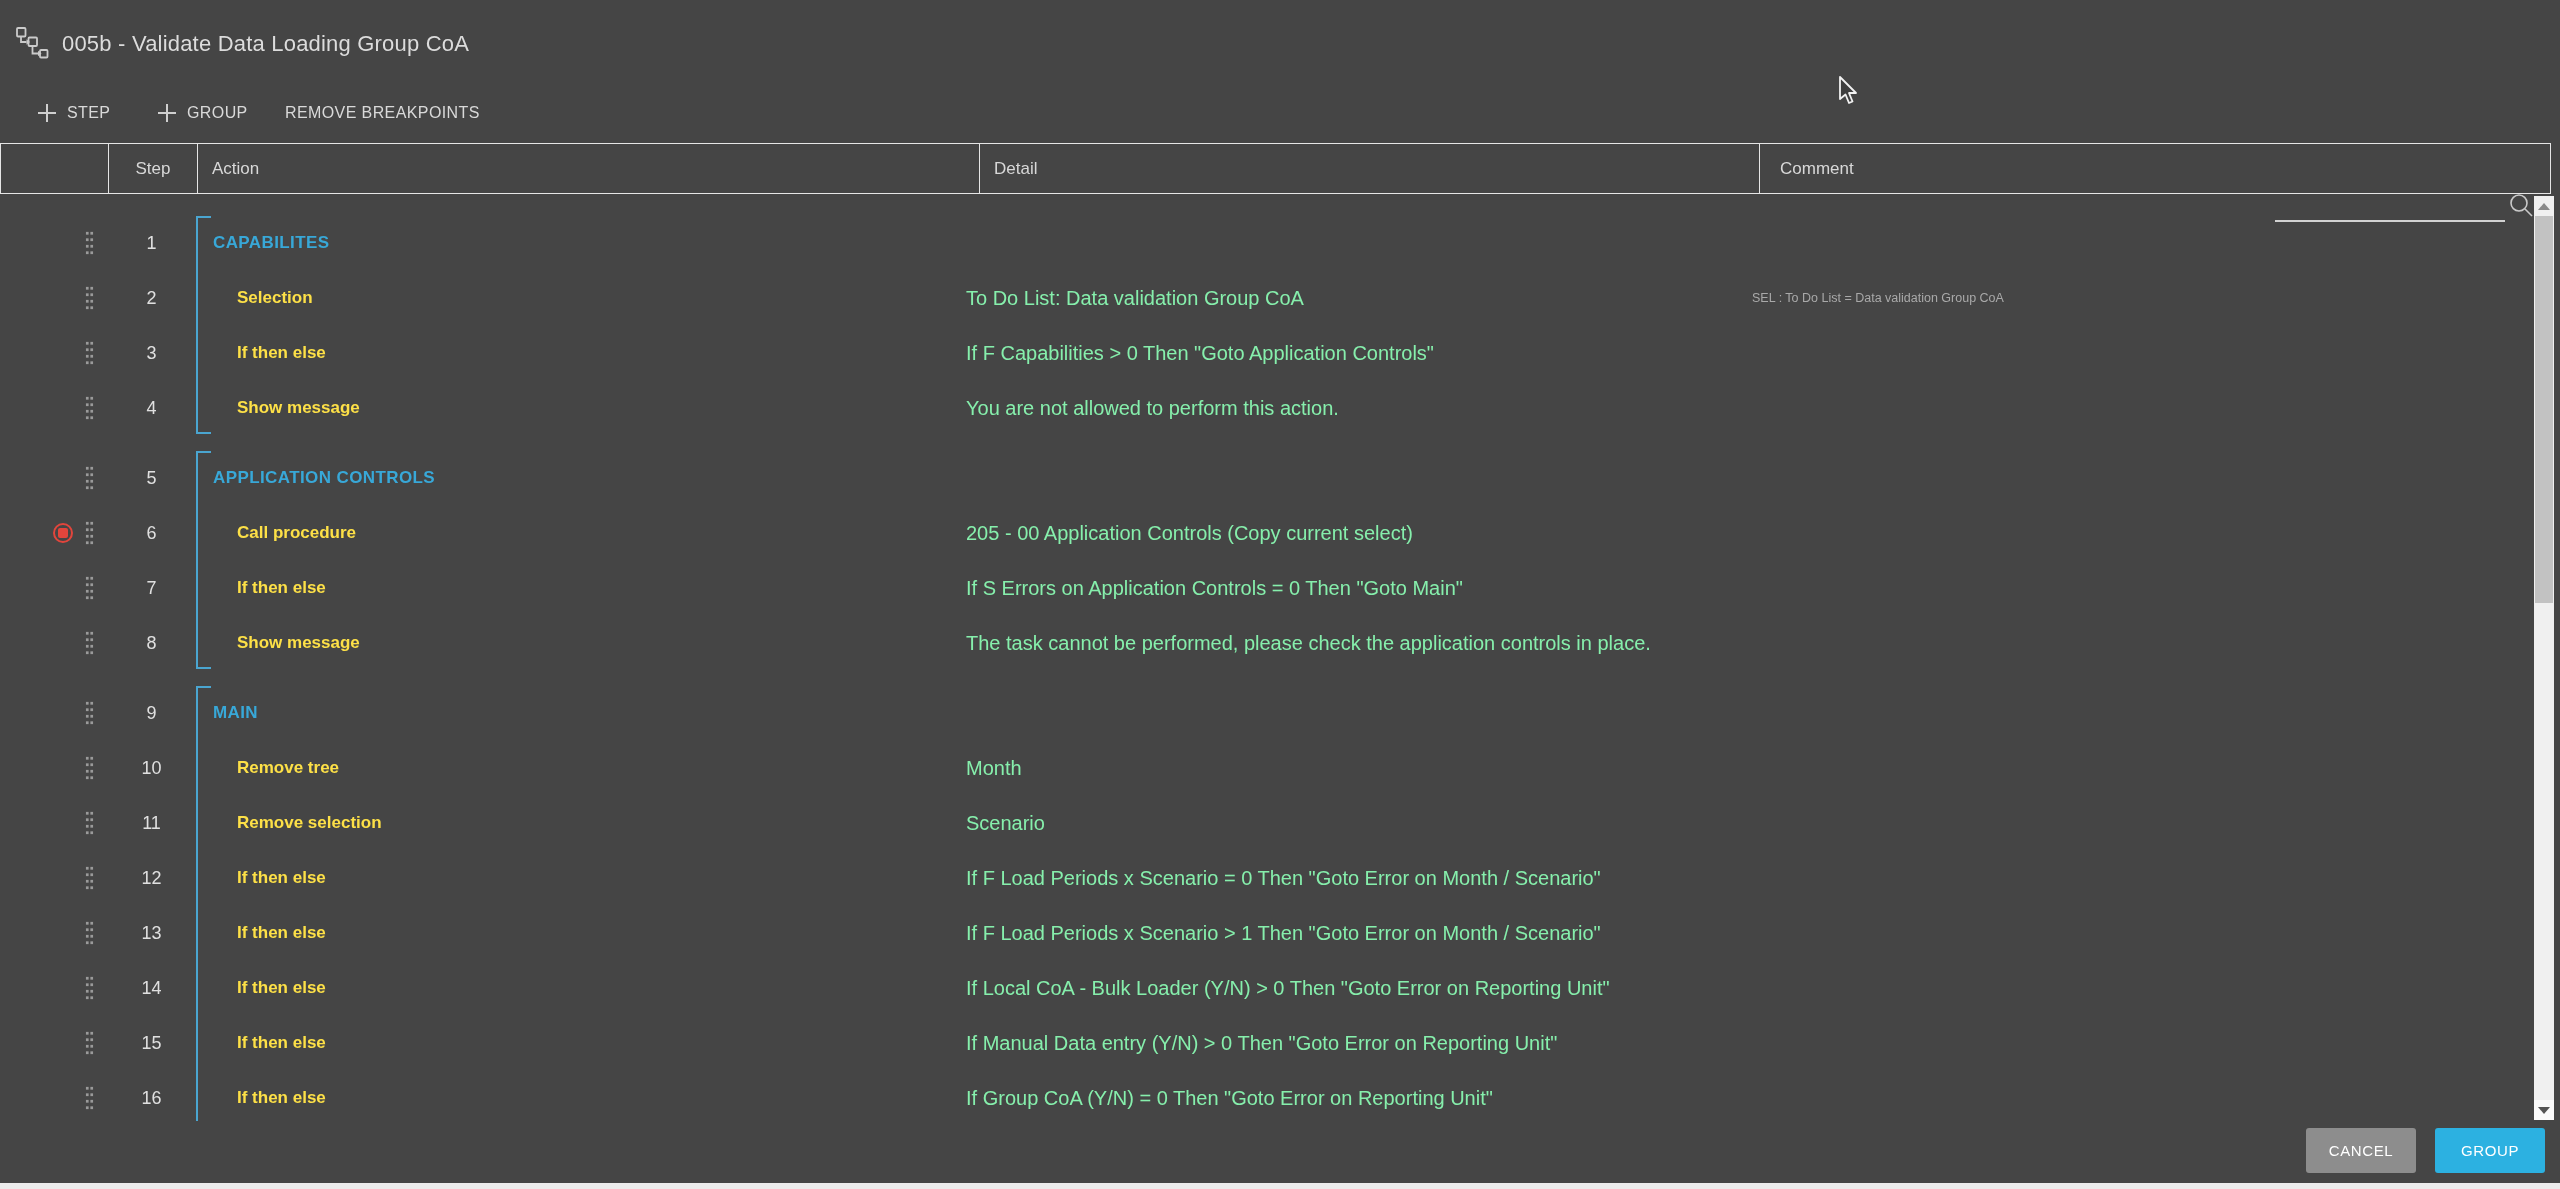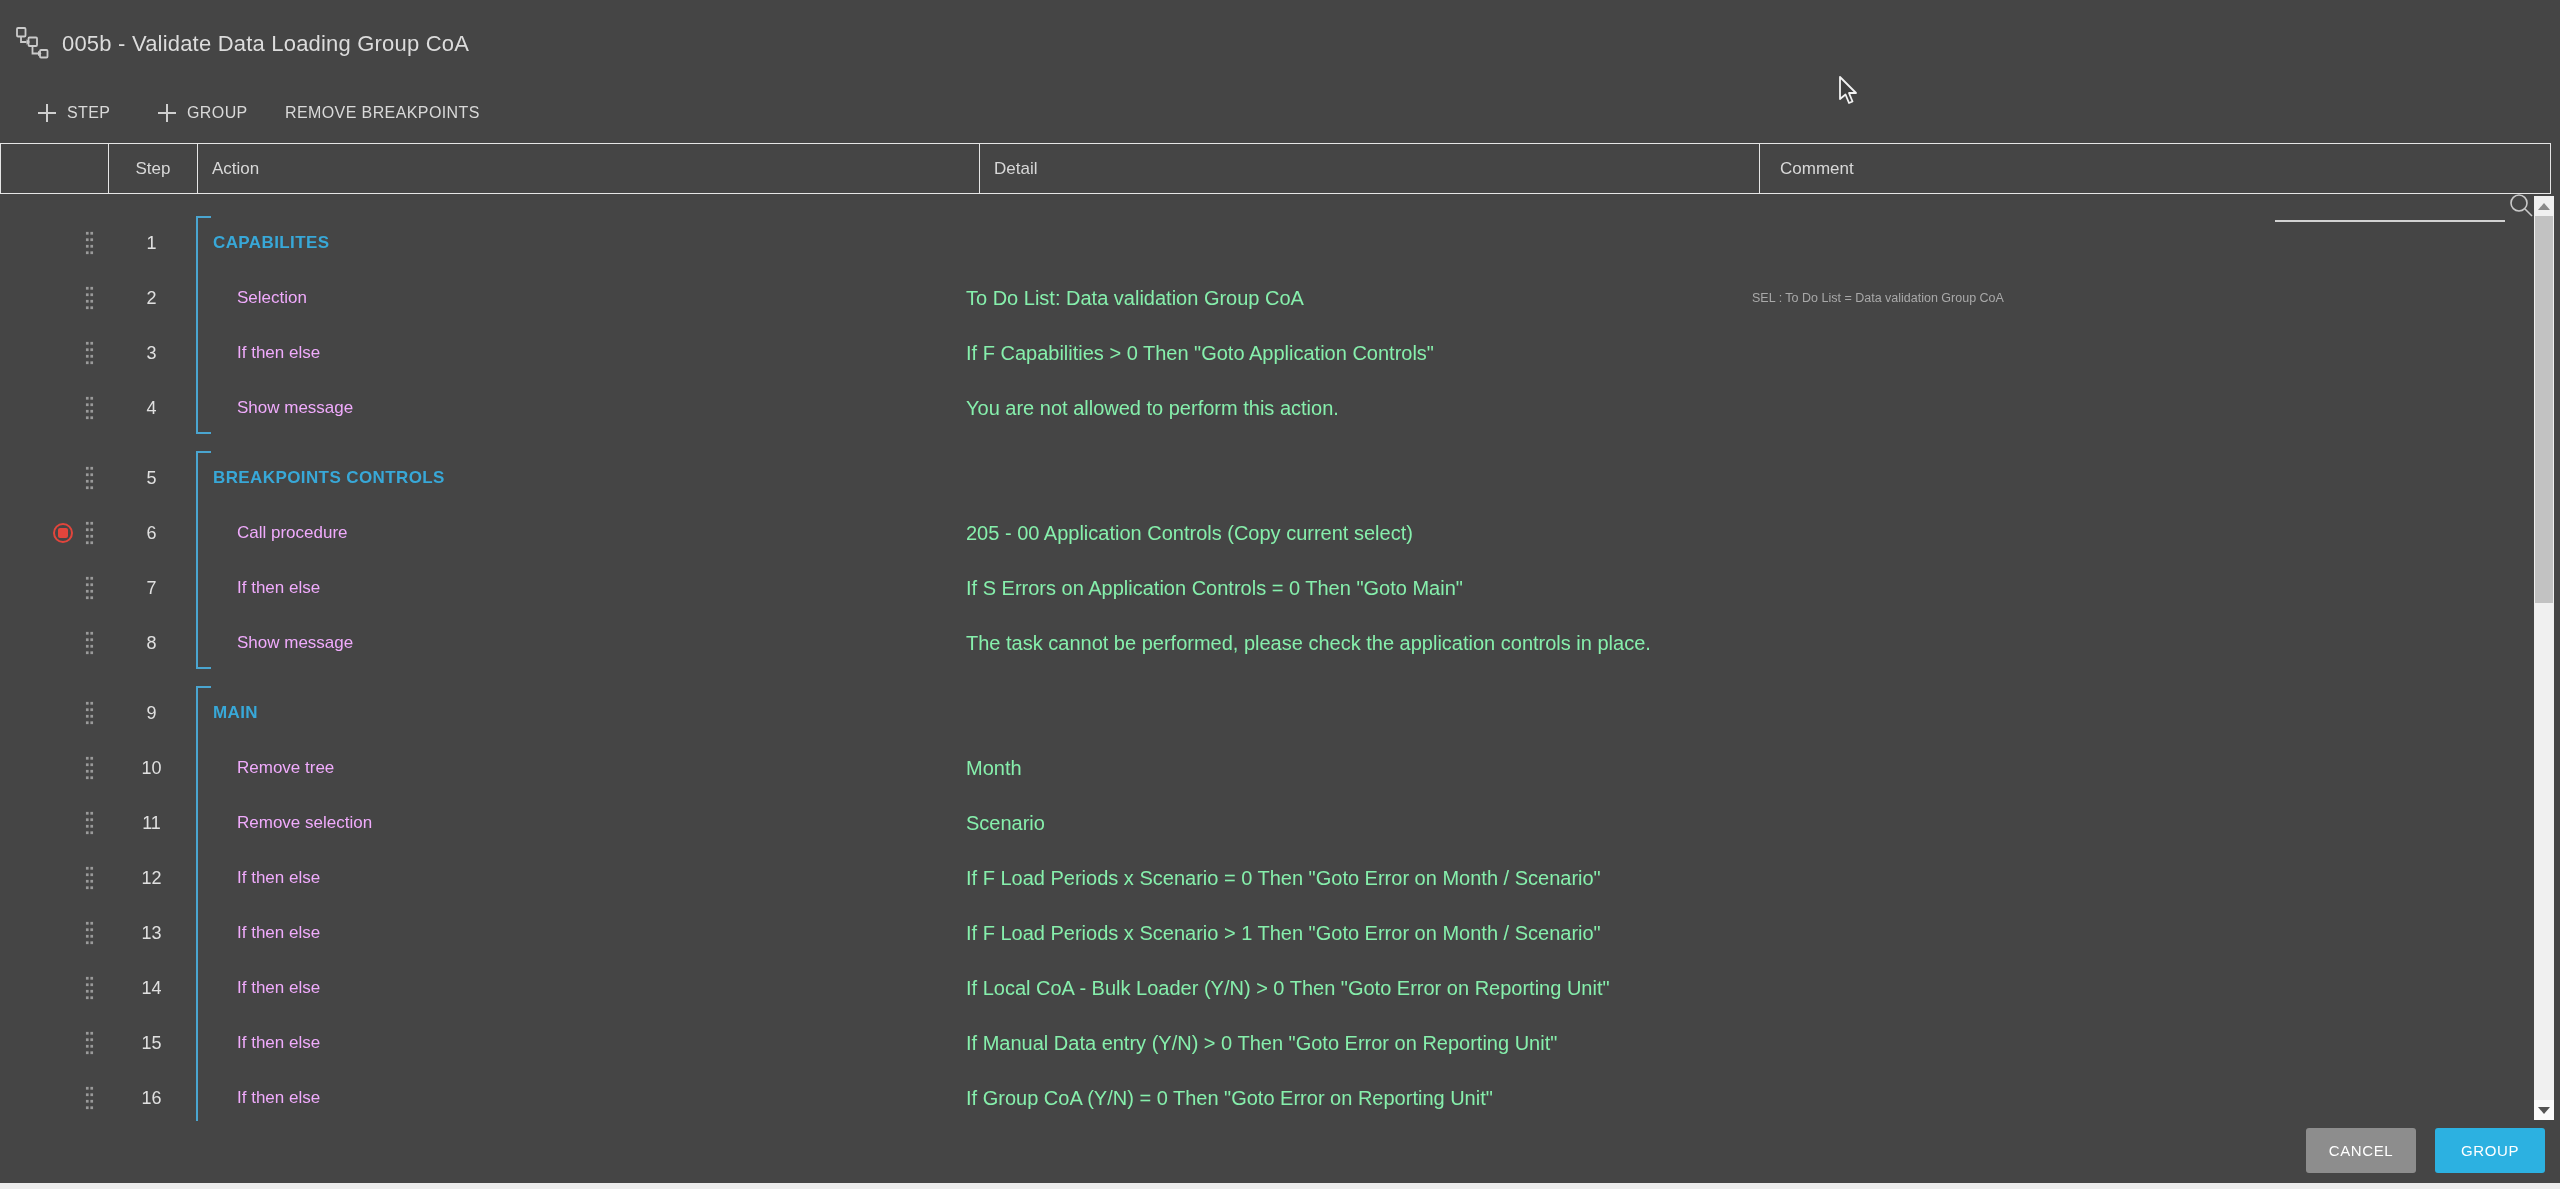--- a/index.html
+++ b/index.html
@@ -43,21 +43,21 @@
   .bracket{position:absolute;left:196px;top:1px;bottom:1px;width:13px;
     border-left:2px solid #4aa5d0;border-top:2px solid #4aa5d0;border-bottom:2px solid #4aa5d0;}
   .group.open-bottom .bracket{bottom:-40px;border-bottom:none;}
   .row{position:relative;height:55px;}
   .drag{position:absolute;left:85px;top:50%;transform:translateY(-50%);
     width:9px;height:26px;
     background:radial-gradient(circle,#9a9a9a 1.3px,transparent 1.6px) 0 0/4.5px 6.5px;}
   .num{position:absolute;left:107px;width:89px;top:50%;transform:translateY(-50%);
     text-align:center;font-size:18px;color:#e0e0e0;}
   .action{position:absolute;left:237px;top:50%;transform:translateY(-50%);
-    font-size:17px;color:#f0abfc;white-space:nowrap;}
+    font-size:17px;color:#fde047;white-space:nowrap;font-weight:bold;}
   .glabel{position:absolute;left:213px;top:50%;transform:translateY(-50%);
     font-size:17px;font-weight:bold;color:#38a8d8;letter-spacing:.4px;white-space:nowrap;}
   .detail{position:absolute;left:966px;top:50%;transform:translateY(-50%);
     font-size:20px;color:#86efac;white-space:nowrap;}
   .comment{position:absolute;left:1752px;top:50%;transform:translateY(-50%);
     font-size:12.5px;color:#a9a9a9;white-space:nowrap;}
   .bp{position:absolute;left:53px;top:50%;transform:translateY(-50%);
     width:16px;height:16px;border:2px solid #e2453c;border-radius:50%;}
   .bp::after{content:'';position:absolute;inset:3px;background:#e2453c;border-radius:2px;}
 
@@ -166,21 +166,21 @@
         <span class="action">Show message</span>
         <span class="detail">You are not allowed to perform this action.</span>
       </div>
     </div>
 
     <div class="group">
       <div class="bracket"></div>
       <div class="row">
         <span class="drag"></span>
         <span class="num">5</span>
-        <span class="glabel">BREAKPOINTS CONTROLS</span>
+        <span class="glabel">APPLICATION CONTROLS</span>
       </div>
       <div class="row">
         <span class="bp"></span>
         <span class="drag"></span>
         <span class="num">6</span>
         <span class="action">Call procedure</span>
         <span class="detail">205 - 00 Application Controls (Copy current select)</span>
       </div>
       <div class="row">
         <span class="drag"></span>

